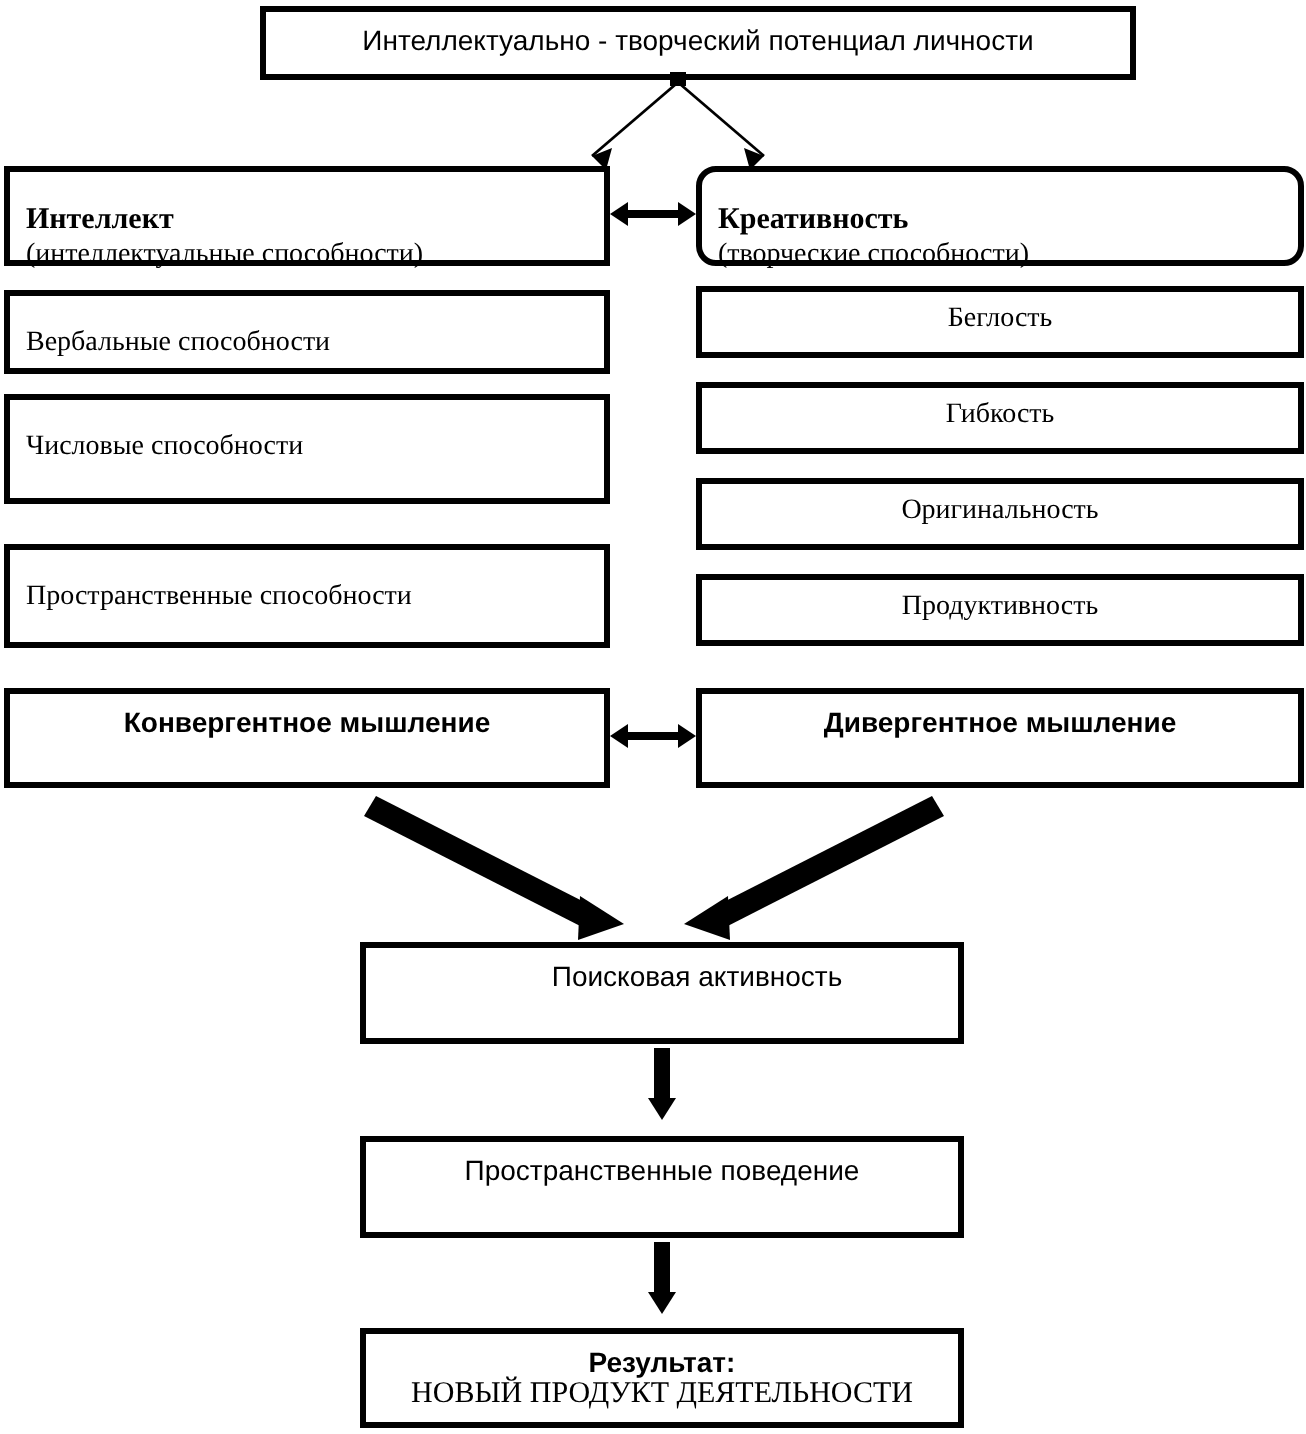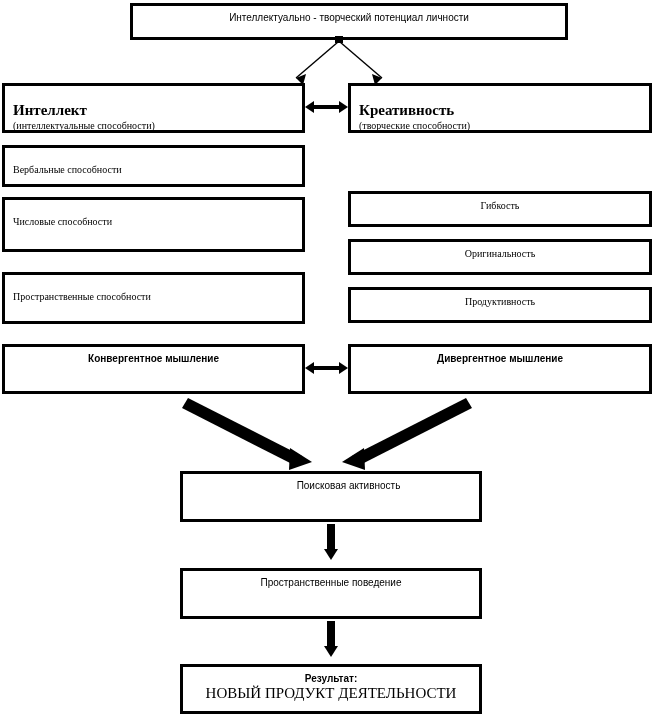--- a/index.html
+++ b/index.html
@@ -40,21 +40,21 @@
     font-weight: bold;
   }
   .pad-l {
     padding: 16px 0 0 8px;
     text-align: left;
   }
   .pad-c {
     padding: 6px 4px 0 4px;
     text-align: center;
   }
-  .fs14 { font-size: 10px; }
+  .fs14 { font-size: 14px; }
   .fs15 { font-size: 15px; }
 
   
   .vline {
     position: absolute;
     background: #000000;
   }
   .arrowhead-down {
     position: absolute;
     width: 0;
@@ -105,21 +105,21 @@
       <line x1="340" y1="42" x2="382" y2="78"></line>
       <polygon points="382,78 372,74 375,85" stroke="none"></polygon>
     </g>
   </svg>
 
   <div class="box" style="left:2px; top:83px; width:303px; height:50px;">
     <span class="txt ttl-serif fs15 bold pad-l">Интеллект</span>
     <span class="txt ttl-serif fs14 pad-l" style="padding-top:1px;">(интеллектуальные способности)</span>
   </div>
 
-  <div class="box" style="left:348px; top:83px; width:304px; height:50px;">
+  <div class="box" style="left:348px; top:83px; width:304px; height:50px;border-radius:10px;">
     <span class="txt ttl-serif fs15 bold pad-l">Креативность</span>
     <span class="txt ttl-serif fs14 pad-l" style="padding-top:1px;"> (творческие способности)</span>
   </div>
 
   <div>
     <div class="hline" style="left:314px; top:105px; width:25px; height:4px;"></div>
     <div class="arrowhead-left" style="left:305px; top:101px;"></div>
     <div class="arrowhead-right" style="left:339px; top:101px;"></div>
   </div>
 
@@ -128,20 +128,23 @@
   </div>
 
   <div class="box" style="left:2px; top:197px; width:303px; height:55px;">
     <span class="txt ttl-serif fs14 pad-l">Числовые способности</span>
   </div>
 
   <div class="box" style="left:2px; top:272px; width:303px; height:52px;">
     <span class="txt ttl-serif fs14 pad-l">Пространственные способности</span>
   </div>
 
+  <div class="box" style="left:348px; top:143px; width:304px; height:36px;">
+    <span class="txt ttl-serif fs14 pad-c">Беглость</span>
+  </div>
 
   <div class="box" style="left:348px; top:191px; width:304px; height:36px;">
     <span class="txt ttl-serif fs14 pad-c">Гибкость</span>
   </div>
 
   <div class="box" style="left:348px; top:239px; width:304px; height:36px;">
     <span class="txt ttl-serif fs14 pad-c">Оригинальность</span>
   </div>
 
   <div class="box" style="left:348px; top:287px; width:304px; height:36px;">

